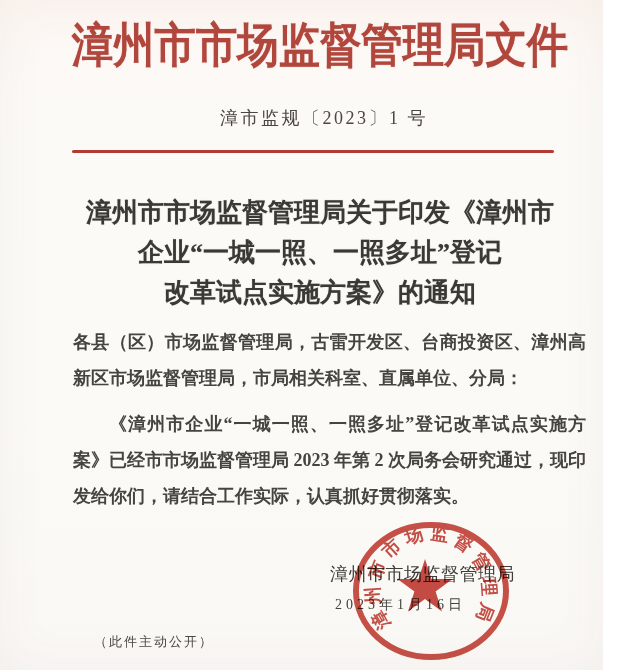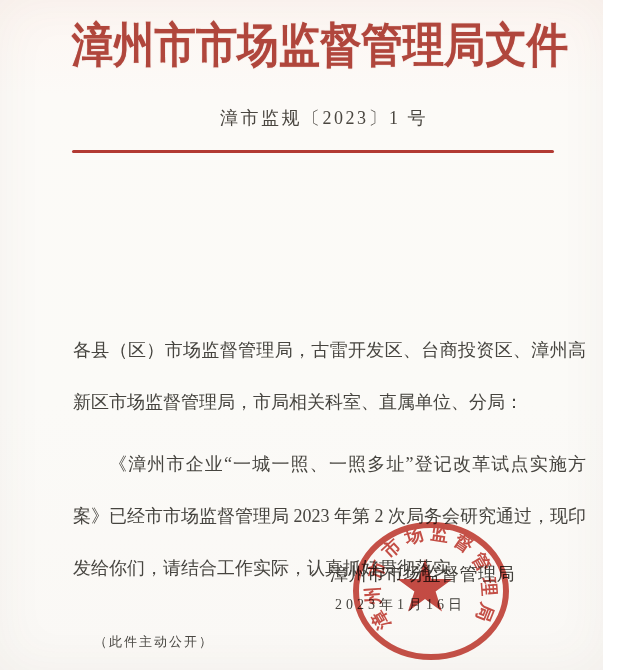--- a/index.html
+++ b/index.html
@@ -61,23 +61,24 @@
     line-height: 40px;
     color: #3b3935;
     text-shadow: 0 0 1px rgba(59,57,53,0.4);
   }
   .body-text {
     position: absolute;
     top: 324px;
     left: 73px;
     width: 513px;
     font-size: 18px;
-    line-height: 52px;
+    line-height: 36px;
     color: #46443f;
     text-align: justify;
+    font-weight: bold;
   }
   .body-text p.indent { text-indent: 2em; margin-top: 10px; }
   .signature {
     position: absolute;
     top: 562px;
     left: 330px;
     font-size: 18px;
     letter-spacing: 0.5px;
     color: #403e39;
     white-space: nowrap;
@@ -118,20 +119,25 @@
 <body>
 
 <div class="page">
 
   <div class="agency-header">漳州市市场监督管理局文件</div>
 
   <div class="doc-number">漳市监规〔2023〕1 号</div>
 
   <div class="red-rule"></div>
 
+  <div class="doc-title">
+    <div>漳州市市场监督管理局关于印发《漳州市</div>
+    <div>企业“一城一照、一照多址”登记</div>
+    <div>改革试点实施方案》的通知</div>
+  </div>
 
   <div class="body-text">
     <p>各县（区）市场监督管理局，古雷开发区、台商投资区、漳州高新区市场监督管理局，市局相关科室、直属单位、分局：</p>
     <p class="indent">《漳州市企业“一城一照、一照多址”登记改革试点实施方案》已经市市场监督管理局 2023 年第 2 次局务会研究通过，现印发给你们，请结合工作实际，认真抓好贯彻落实。</p>
   </div>
 
   <div class="signature">漳州市市场监督管理局</div>
 
   <div class="issue-date">2023年1月16日</div>
 

